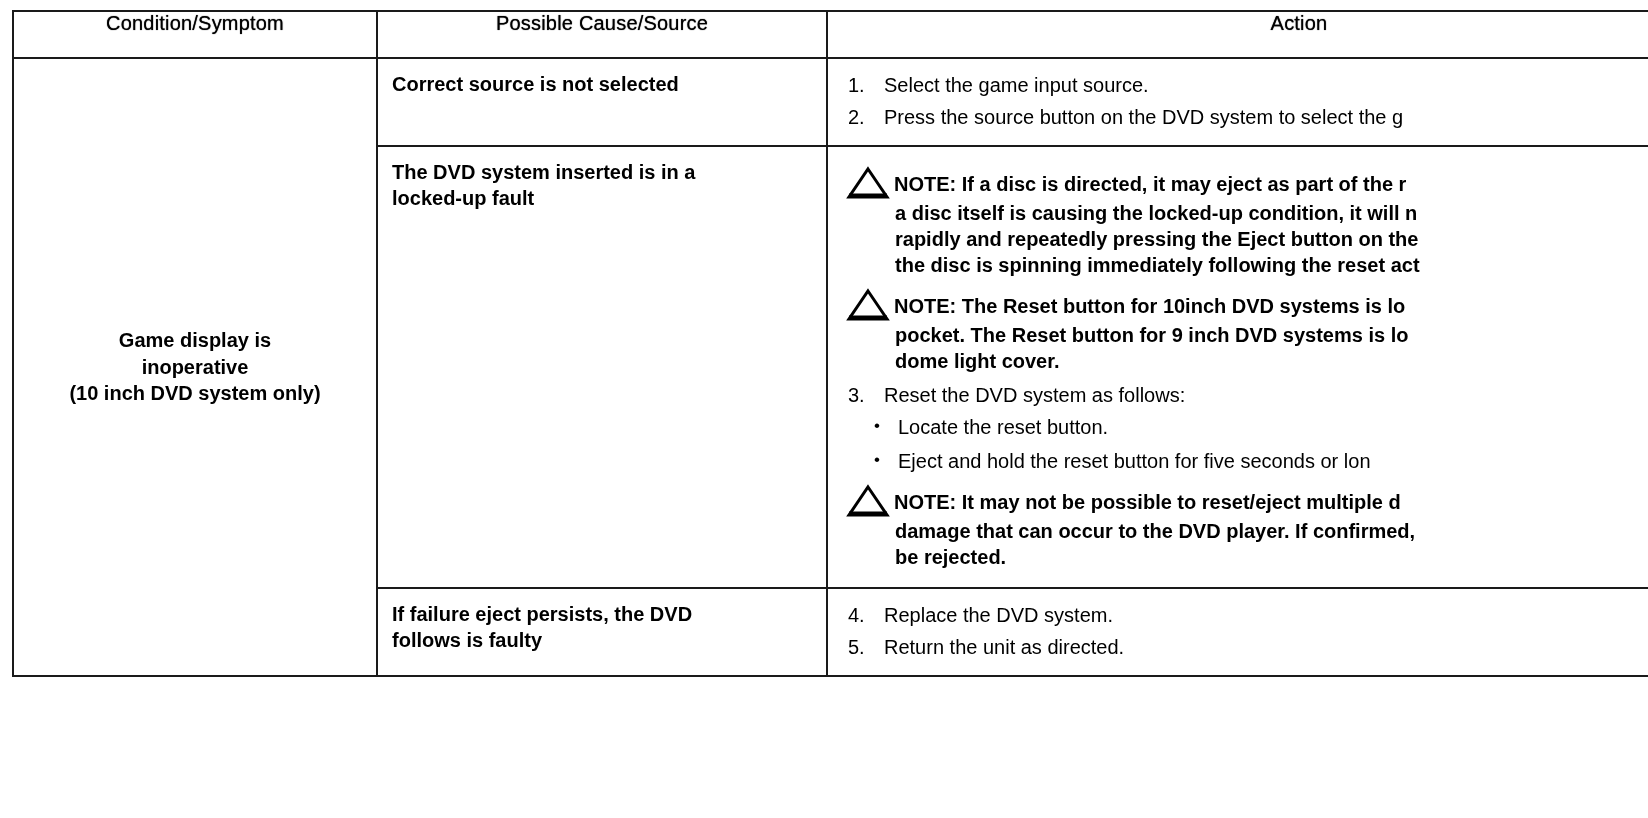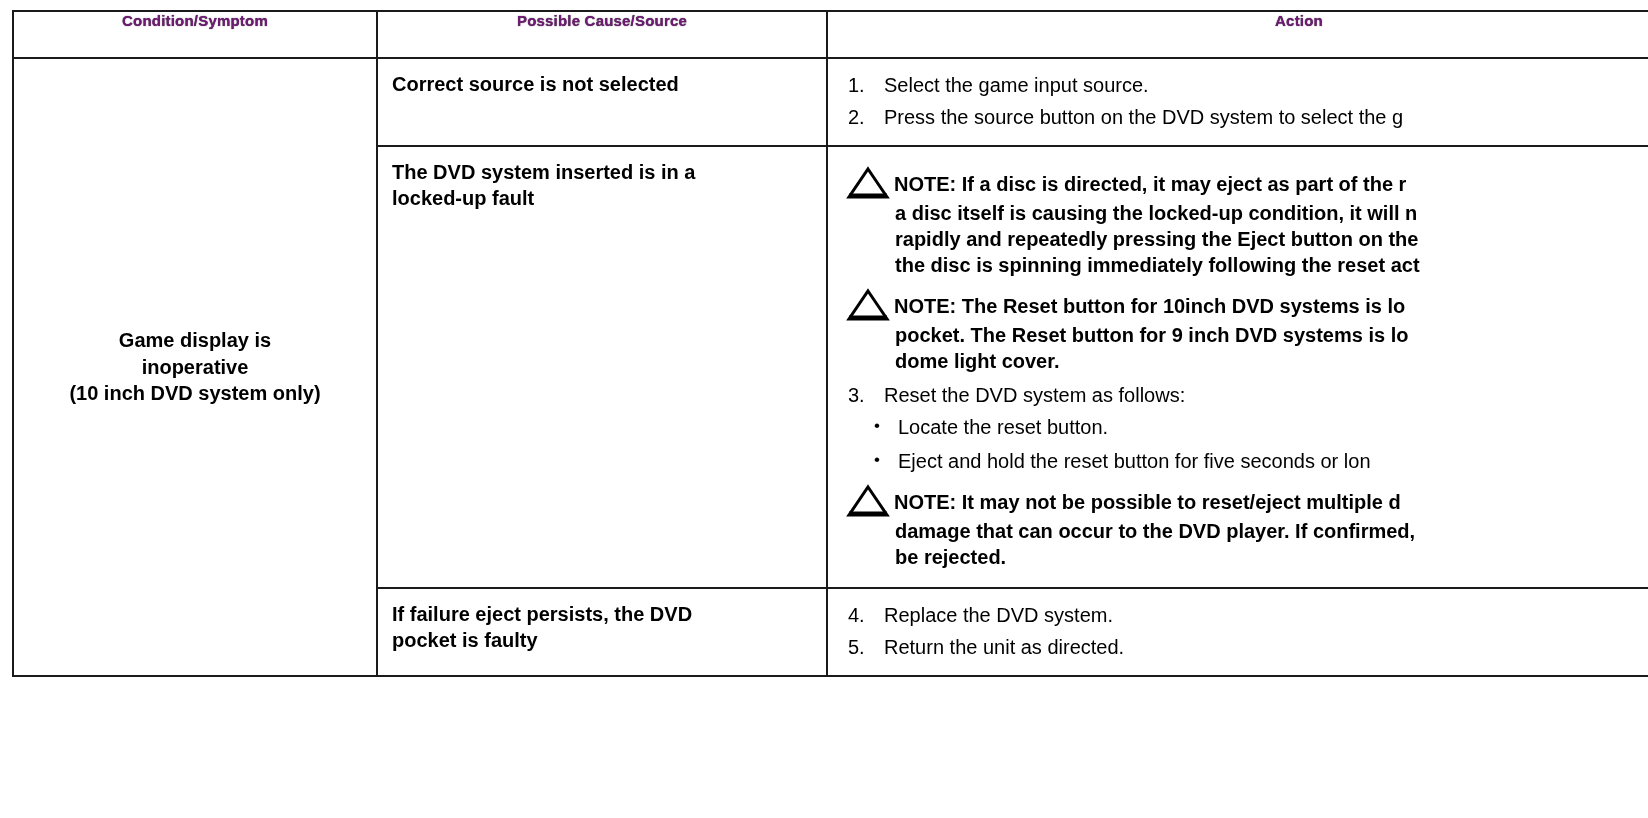--- a/index.html
+++ b/index.html
@@ -32,23 +32,23 @@
     border-style:solid;
   }
 
   
   thead th{
     height:45px;
     background-color:#2b2b2b;
     background-image:
       repeating-linear-gradient(0deg,  rgba(255,255,255,.38) 0 1px, rgba(0,0,0,0) 1px 2px),
       repeating-linear-gradient(90deg, rgba(255,255,255,.38) 0 1px, rgba(0,0,0,0) 1px 2px);
-    color:#701a75;
-    font-weight:bold;
-    font-size:15px;
+    color:#000000;
+    font-weight:normal;
+    font-size:20px;
     text-align:center;
     letter-spacing:.2px;
     vertical-align:middle;
     text-shadow:0 0 1px rgba(0,0,0,.9);
   }
   th.h-cond{width:362px;}
   th.h-cause{width:448px;border-radius:10px;}
   th.h-action{width:auto;}
 
   
@@ -219,21 +219,21 @@
             <span class="cont">damage that can occur to the DVD player. If confirmed,</span>
             <span class="cont">be rejected.</span>
           </div>
 
         </td>
       </tr>
 
       <tr>
         <td class="c-cause">
           <span class="cause-txt">If failure eject persists, the DVD</span>
-          <span class="cause-txt">pocket is faulty</span>
+          <span class="cause-txt">follows is faulty</span>
         </td>
 
         <td class="c-action">
           <div class="step">
             <span class="num">4.</span>
             <span class="txt">Replace the DVD system.</span>
           </div>
           <div class="step">
             <span class="num">5.</span>
             <span class="txt">Return the unit as directed.</span>

